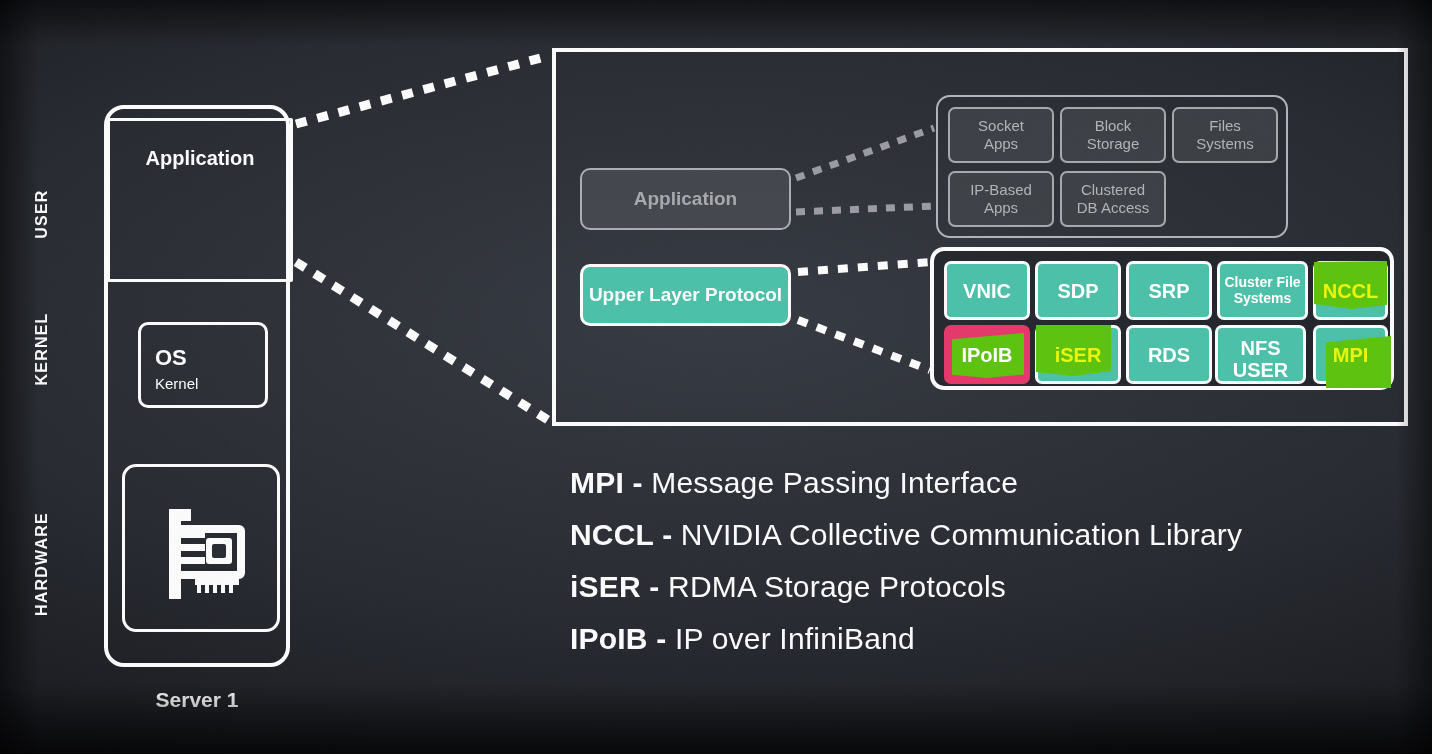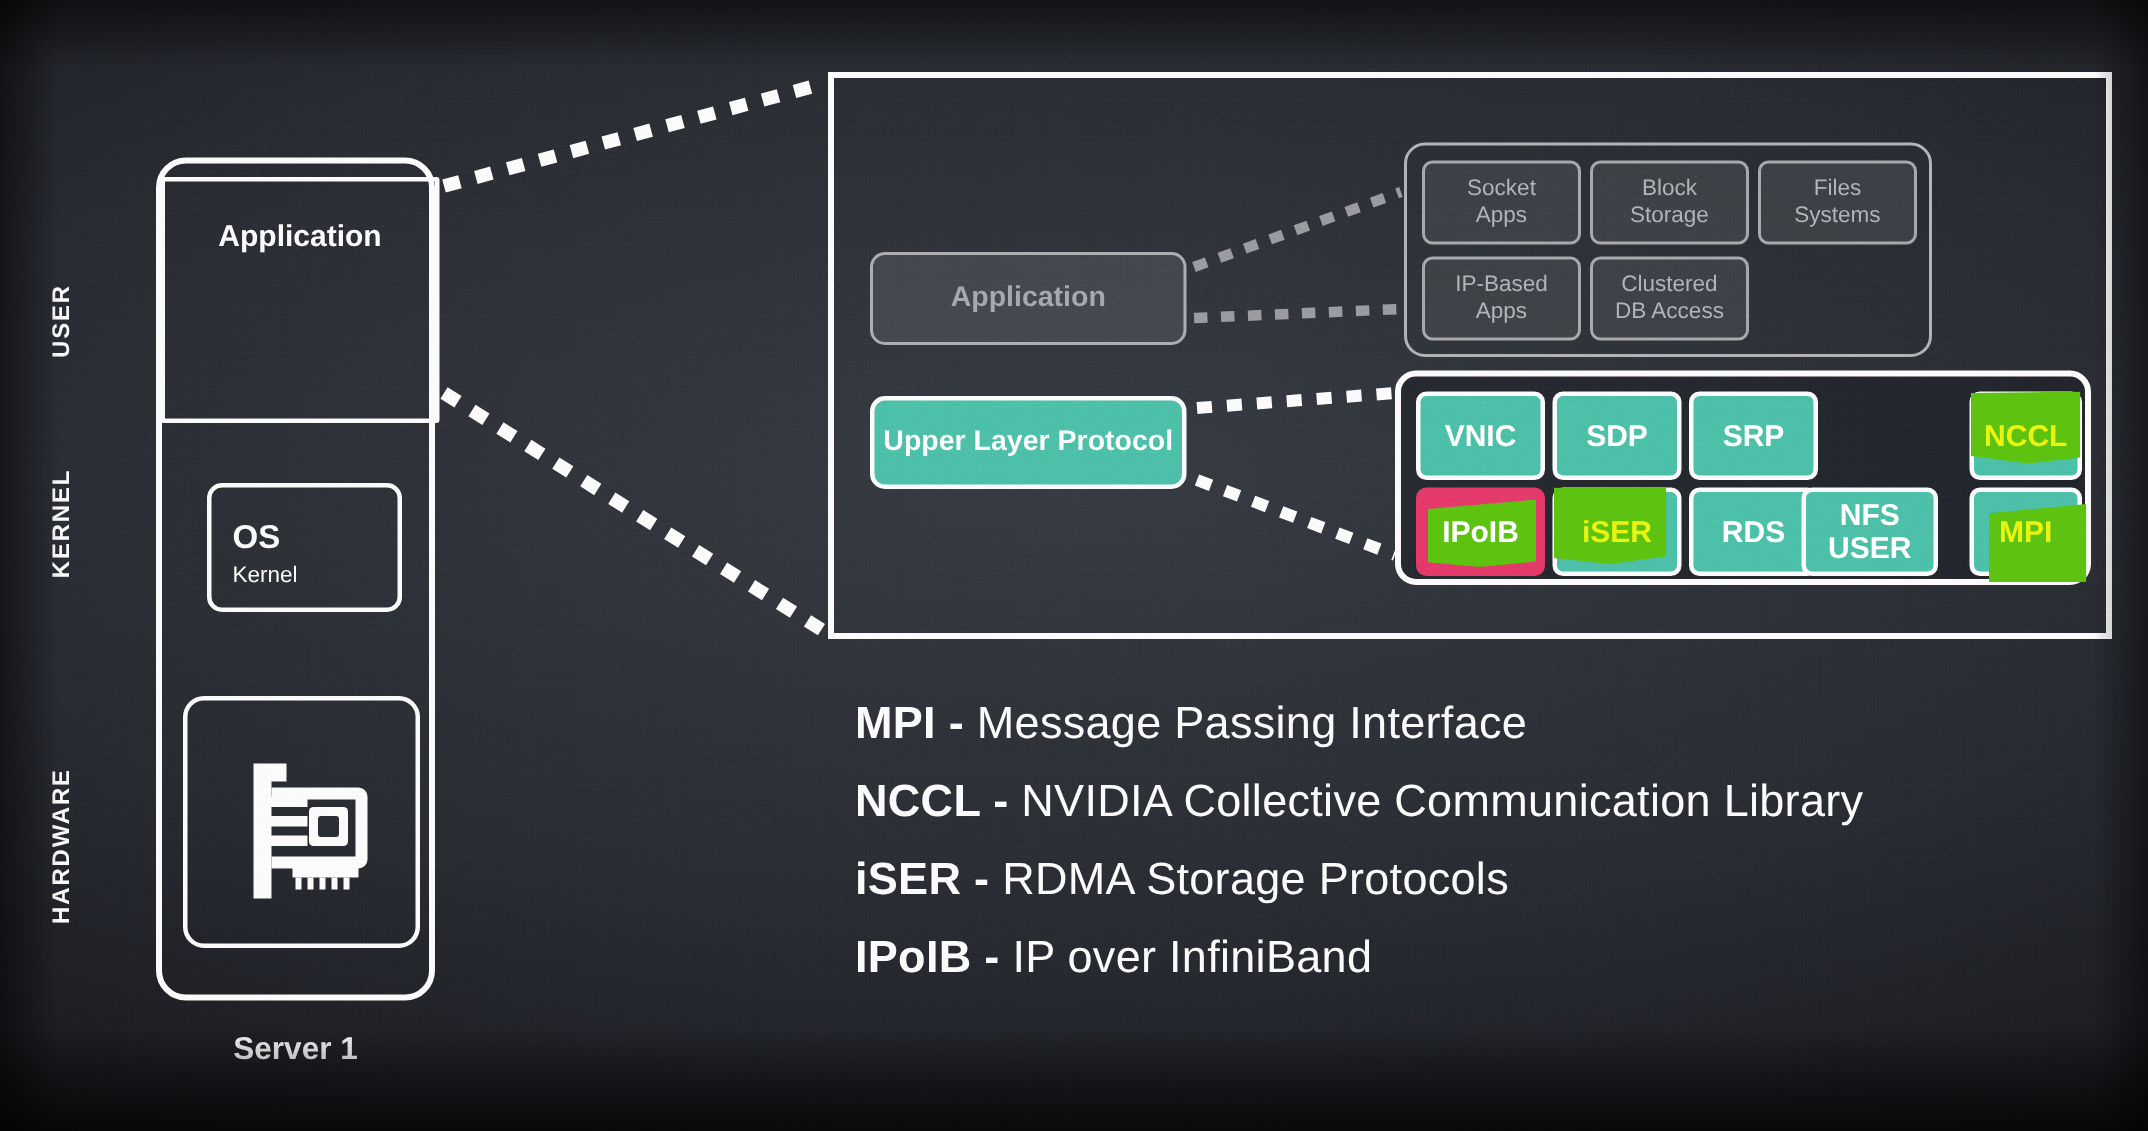--- a/index.html
+++ b/index.html
@@ -291,40 +291,44 @@
 
     <div class="proto-box" style="left:10px; top:10px; width:86px; height:59px;">
       <span class="lbl">VNIC</span>
     </div>
     <div class="proto-box" style="left:101px; top:10px; width:86px; height:59px;">
       <span class="lbl">SDP</span>
     </div>
     <div class="proto-box" style="left:192px; top:10px; width:86px; height:59px;">
       <span class="lbl">SRP</span>
     </div>
+    <div class="proto-box small" style="left:283px; top:10px; width:91px; height:59px;">
+      <span class="lbl"><span>Cluster File</span><br>
+            <span>Systems</span></span>
+    </div>
     <div class="proto-box hl" style="left:379px; top:10px; width:75px; height:59px;">
       <span class="hl-patch" style="left:-2px; top:-3px; width:73px; height:50px;
             clip-path: polygon(0% 2%, 100% 0%, 100% 88%, 52% 96%, 0% 86%);"></span>
       <span class="lbl">NCCL</span>
     </div>
 
     <div class="proto-box pink" style="left:10px; top:74px; width:86px; height:59px;">
       <span class="hl-patch" style="left:3px; top:3px; width:72px; height:45px;
             clip-path: polygon(0% 14%, 100% 0%, 100% 92%, 48% 100%, 0% 93%);"></span>
       <span class="lbl">IPoIB</span>
     </div>
     <div class="proto-box hl" style="left:101px; top:74px; width:86px; height:59px;">
       <span class="hl-patch" style="left:-2px; top:-3px; width:75px; height:51px;
             clip-path: polygon(0% 0%, 100% 0%, 100% 90%, 50% 100%, 0% 92%);"></span>
       <span class="lbl">iSER</span>
     </div>
     <div class="proto-box" style="left:192px; top:74px; width:86px; height:59px;">
       <span class="lbl">RDS</span>
     </div>
-    <div class="proto-box" style="left:267px; top:74px; width:91px; height:59px;">
+    <div class="proto-box" style="left:281px; top:74px; width:91px; height:59px;align-items:flex-end;">
       <span class="lbl"><span>NFS</span><br>
             <span>USER</span></span>
     </div>
     <div class="proto-box hl" style="left:379px; top:74px; width:75px; height:59px;">
       <span class="hl-patch" style="left:10px; top:8px; width:65px; height:52px;
             clip-path: polygon(0% 12%, 100% 0%, 100% 100%, 50% 100%, 0% 100%);"></span>
       <span class="lbl">MPI</span>
     </div>
   </div>
 

